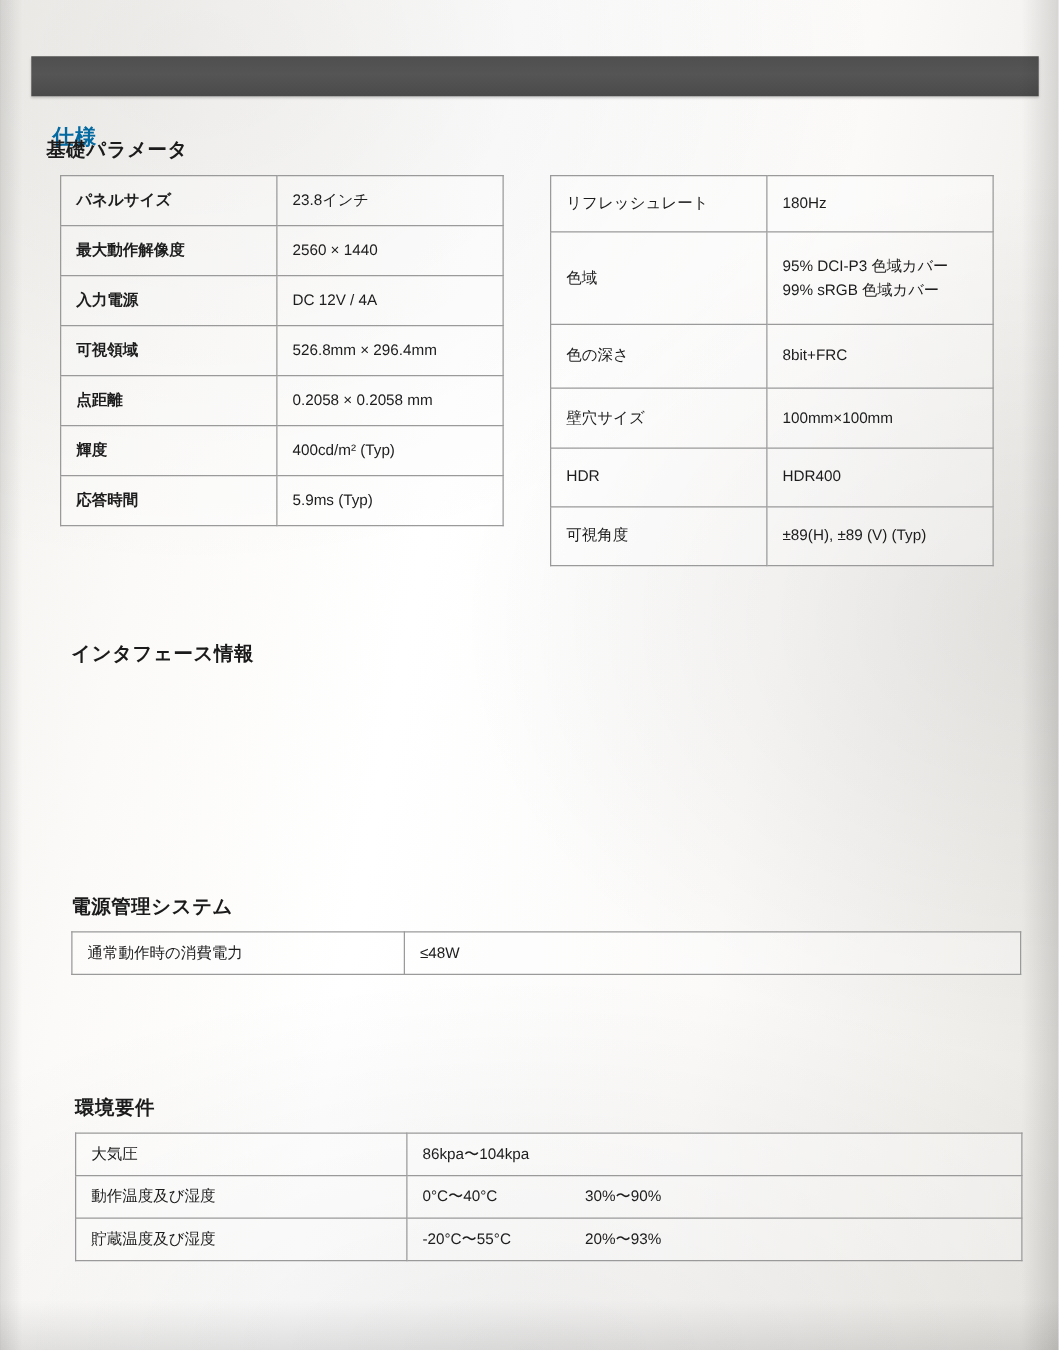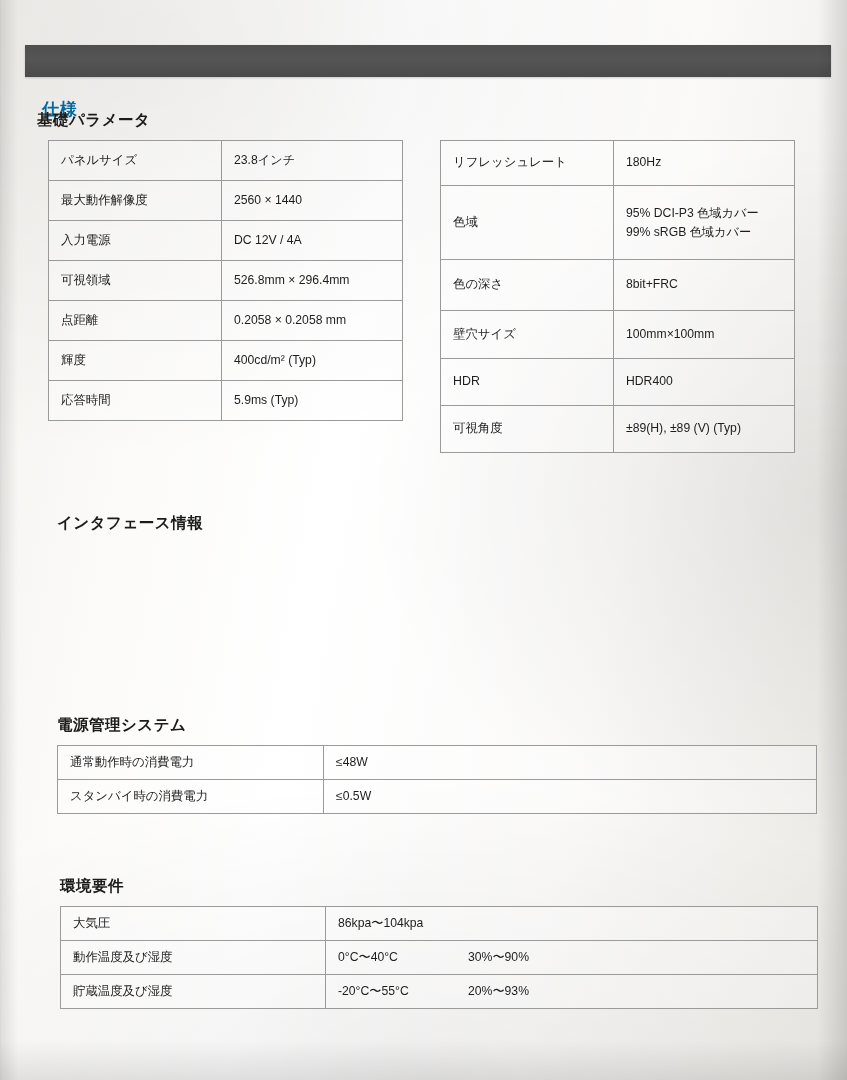--- a/index.html
+++ b/index.html
@@ -109,21 +109,21 @@
     line-height: 1.45;
     background: rgba(255,255,255,0.30);
   }
   td.lbl { font-size: 12.4px; }
   td.val { font-size: 12.2px; }
   .nowrap { white-space: nowrap; }
 
   
   #tbl-basic-left  { left: 48px; top: 140px; width: 355px; }
   #tbl-basic-left td { height: 39px; }
-  #tbl-basic-left td.lbl { width: 148px; }
+  #tbl-basic-left td.lbl { width: 148px; font-weight: bold; }
 
   
   #tbl-basic-right { left: 440px; top: 140px; width: 355px; }
   #tbl-basic-right td.lbl { width: 148px; }
 
   .two-line { line-height: 1.55; }
 
   
   #tbl-interface { left: 57px; top: 538px; width: 760px; }
   #tbl-interface td { height: 38px; }
@@ -223,24 +223,20 @@
 
 
   <div class="heading" id="h-power">電源管理システム</div>
 
   <table id="tbl-power">
     <tbody>
       <tr>
         <td class="lbl">通常動作時の消費電力</td>
         <td class="val">≤48W</td>
       </tr>
-      <tr>
-        <td class="lbl">スタンバイ時の消費電力</td>
-        <td class="val">≤0.5W</td>
-      </tr>
     </tbody>
   </table>
 
   <div class="heading" id="h-env">環境要件</div>
 
   <table id="tbl-env">
     <tbody>
       <tr>
         <td class="lbl">大気圧</td>
         <td class="val">

